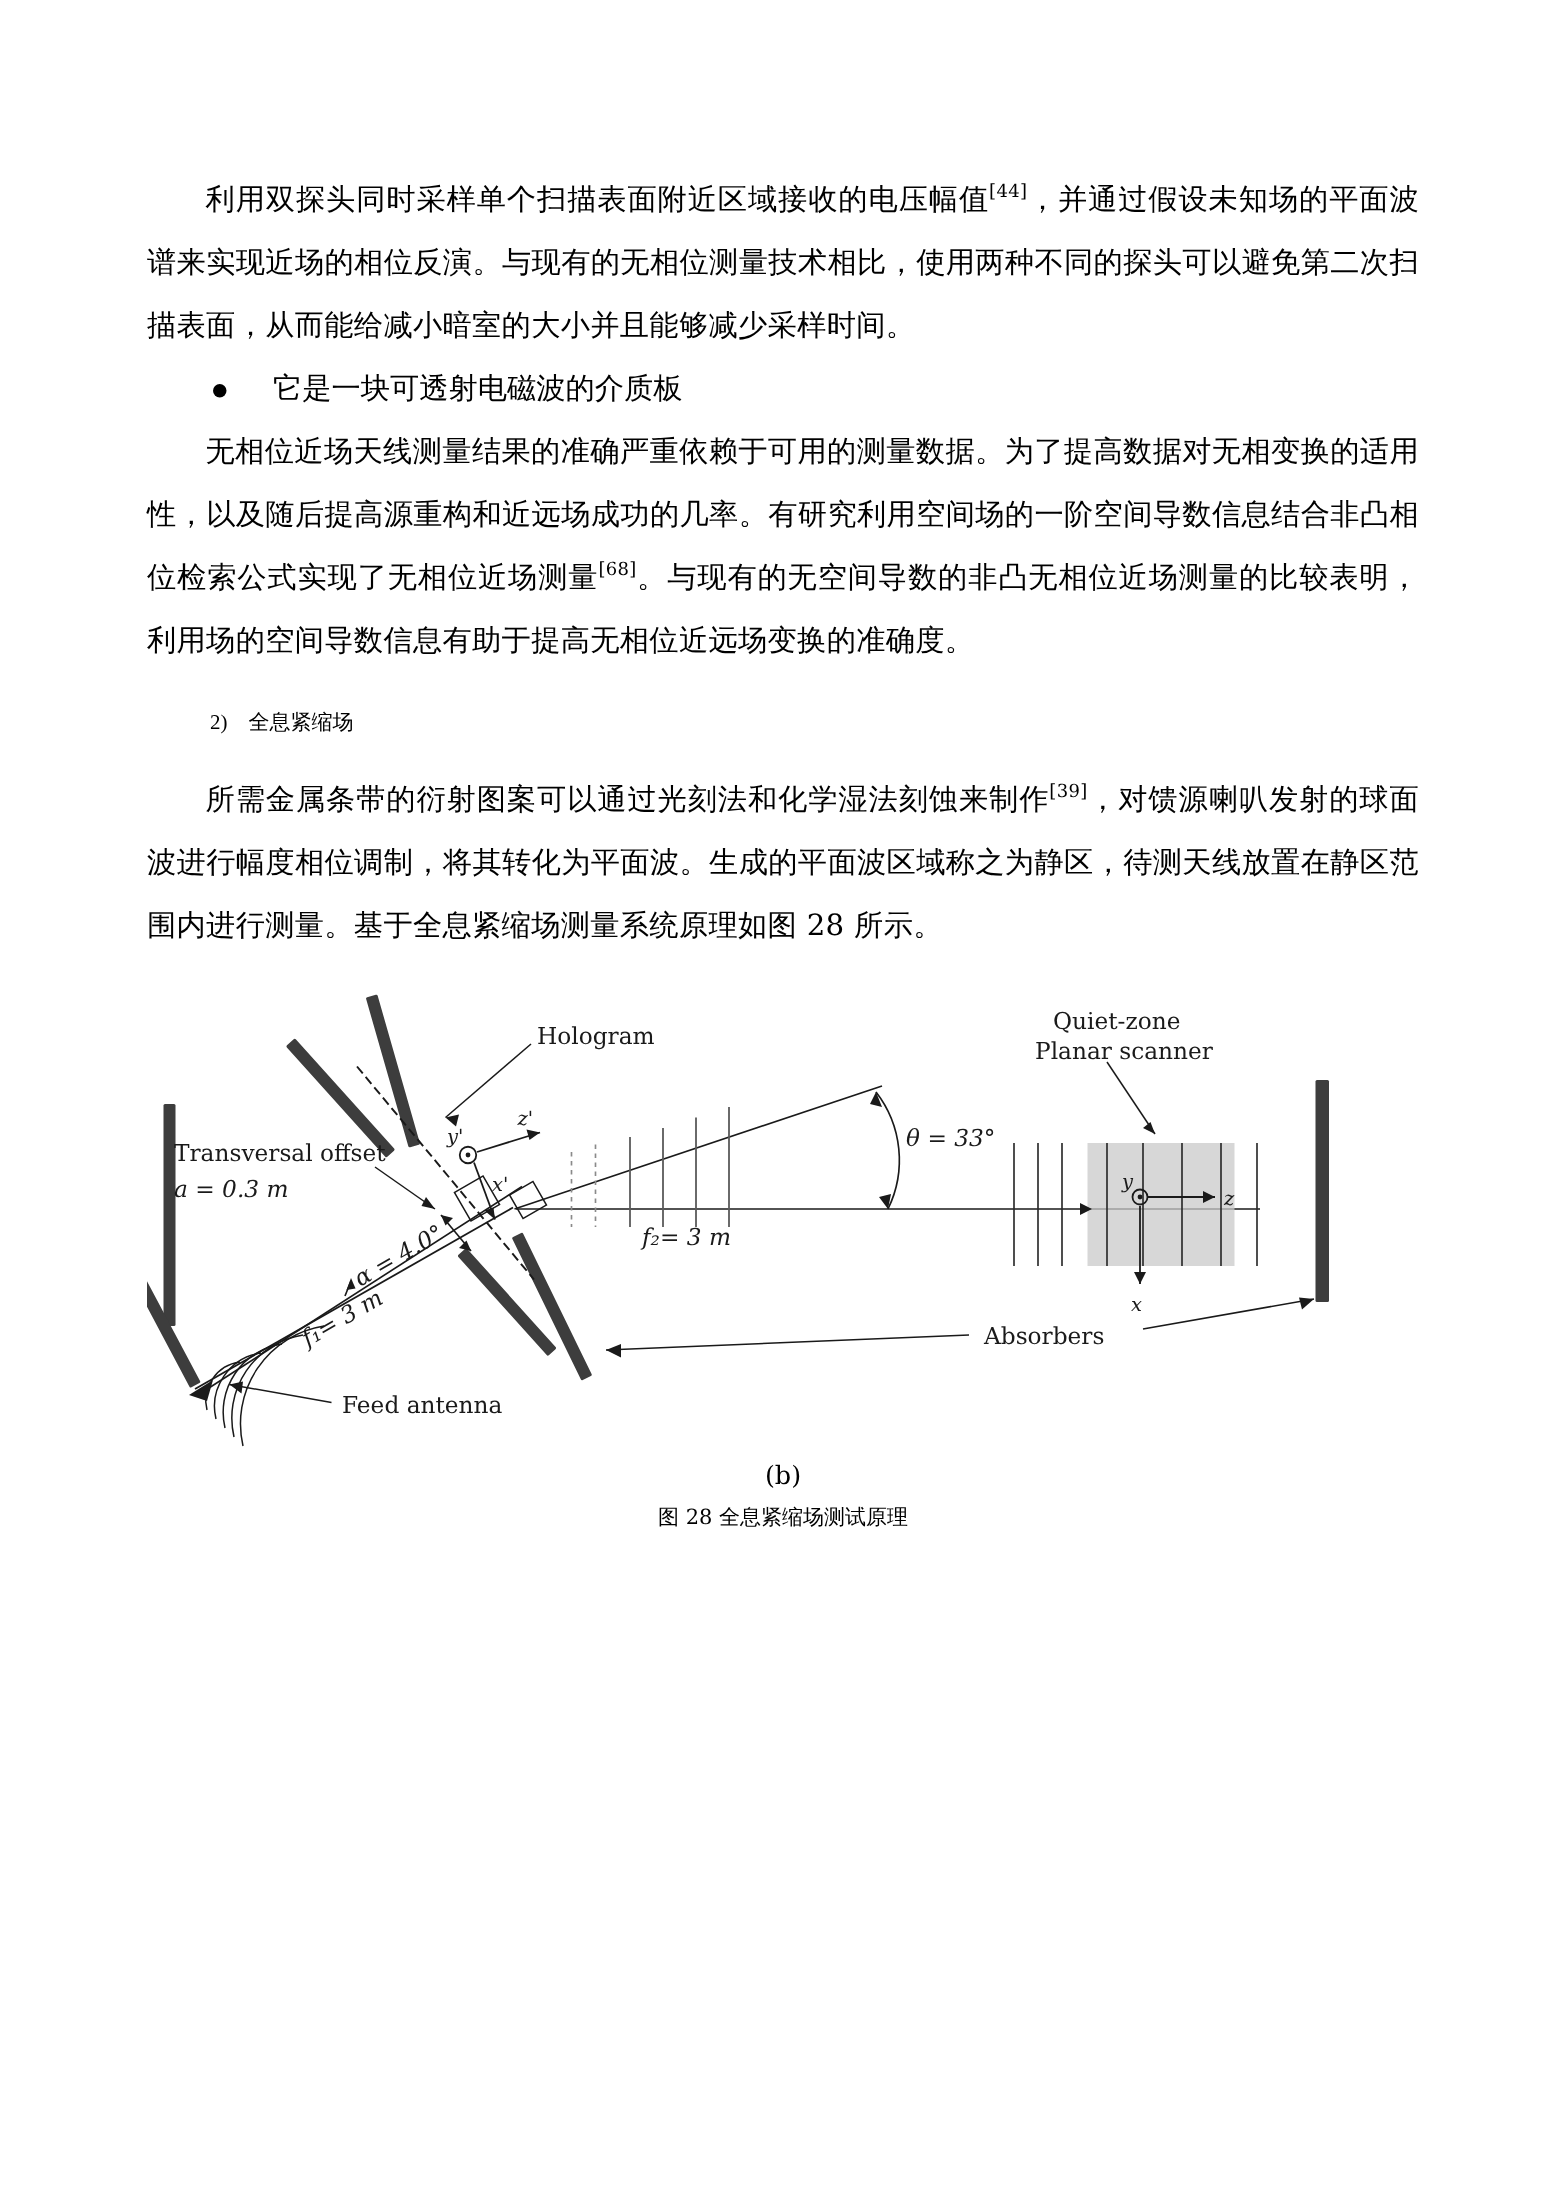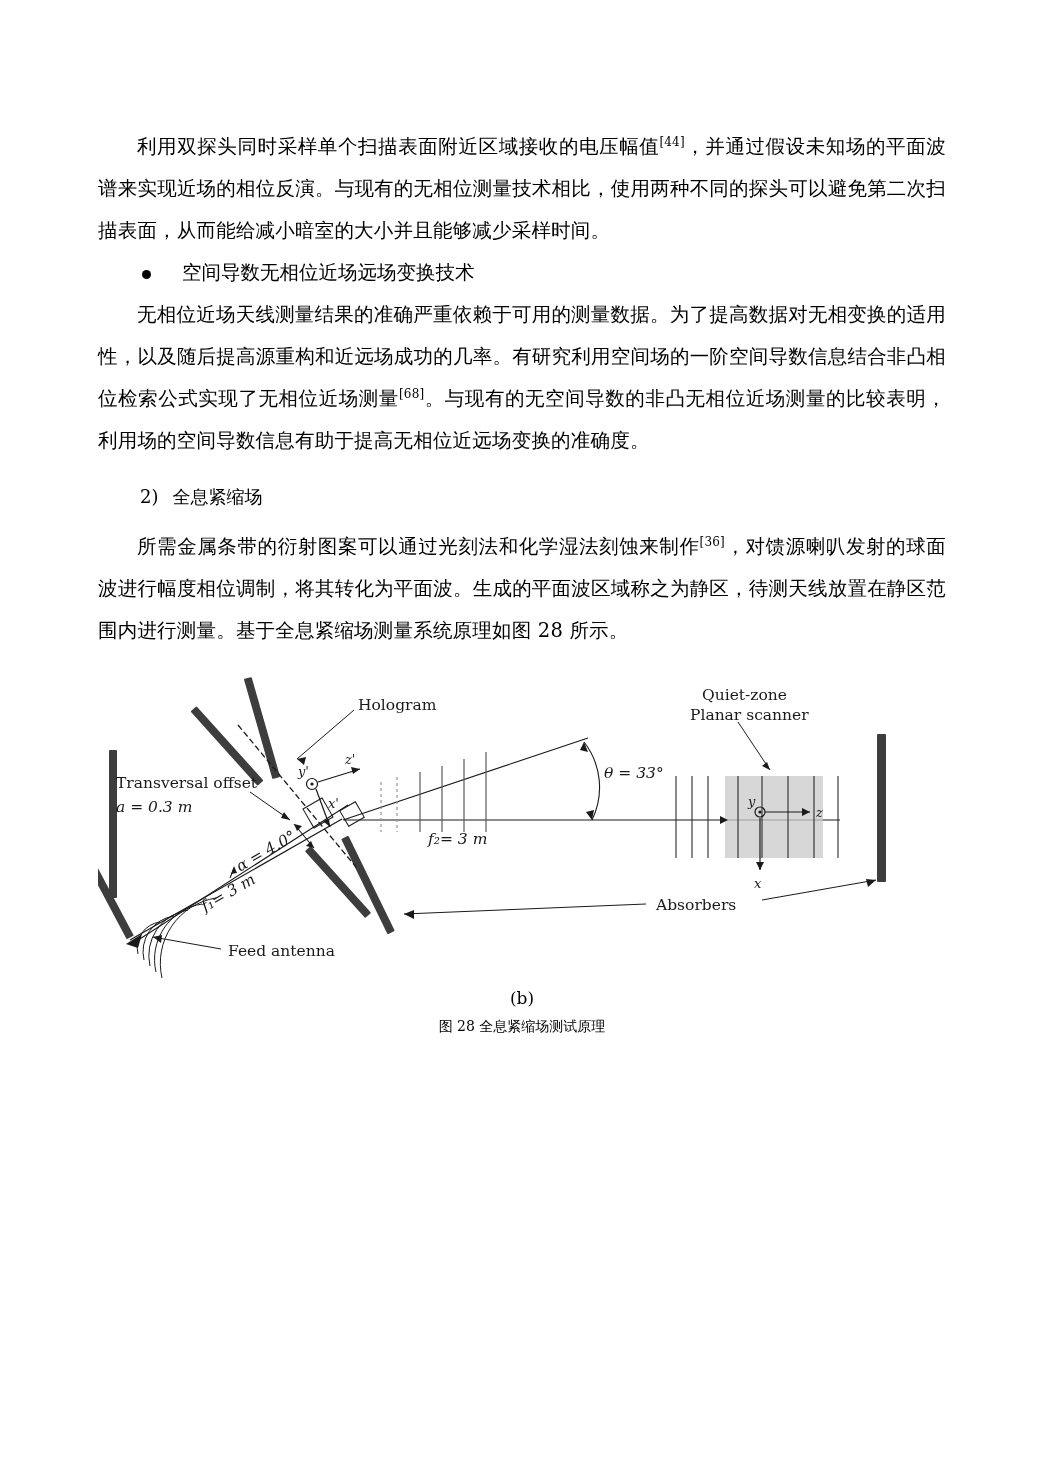--- a/index.html
+++ b/index.html
@@ -12,21 +12,21 @@
     width: 1042px;
     height: 1474px;
     background: #ffffff;
     overflow: hidden;
     font-family: "DejaVu Serif", "Liberation Serif", serif;
     color: #000000;
   }
   .content {
     position: absolute;
     left: 98px;
-    top: 126px;
+    top: 112px;
     width: 848px;
   }
   p.body-text {
     margin: 0 0 0 0;
     font-size: 19.5px;
     line-height: 42px;
     text-align: justify;
     text-justify: inter-ideograph;
     text-indent: 2em;
     font-family: "DejaVu Serif", "Liberation Serif", serif;
@@ -49,23 +49,24 @@
     left: 44px;
     top: 18px;
     width: 9px;
     height: 9px;
     background: #000;
     border-radius: 50%;
   }
   .bullet-label { margin-left: 44px; }
   .numbered-line {
     margin: 0;
-    font-size: 18px;
+    font-size: 14px;
     line-height: 42px;
     padding-left: 42px;
+    font-family: Liberation Serif, serif;
   }
   .numbered-line .num { margin-right: 14px; }
   .spacer-sm { height: 14px; }
   .spacer-xs { height: 8px; }
 
   
   .figure-wrap {
     position: relative;
     width: 848px;
     height: 330px;
@@ -97,34 +98,34 @@
 </head>
 <body>
 
 <div class="page">
   <div class="content">
 
     <p class="body-text"><span>利用双探头同时采样单个扫描表面附近区域接收的电压幅值</span><sup class="ref">[44]</sup><span>，并通过假设未知场的平面波谱来实现近场的相位反演。与现有的无相位测量技术相比，使用两种不同的探头可以避免第二次扫描表面，从而能给减小暗室的大小并且能够减少采样时间。</span></p>
 
     <div class="bullet-line">
       <span class="bullet-dot"></span>
-      <span class="bullet-label">空间导数无相位近场远场变换技术</span>
+      <span class="bullet-label">它是一块可透射电磁波的介质板</span>
     </div>
 
     <p class="body-text"><span>无相位近场天线测量结果的准确严重依赖于可用的测量数据。为了提高数据对无相变换的适用性，以及随后提高源重构和近远场成功的几率。有研究利用空间场的一阶空间导数信息结合非凸相位检索公式实现了无相位近场测量</span><sup class="ref">[68]</sup><span>。与现有的无空间导数的非凸无相位近场测量的比较表明，利用场的空间导数信息有助于提高无相位近远场变换的准确度。</span></p>
 
     <div class="spacer-sm"></div>
 
     <div class="numbered-line">
       <span class="num">2)</span><span>全息紧缩场</span>
     </div>
 
     <div class="spacer-xs"></div>
 
-    <p class="body-text"><span>所需金属条带的衍射图案可以通过光刻法和化学湿法刻蚀来制作</span><sup class="ref">[36]</sup><span>，对馈源喇叭发射的球面波进行幅度相位调制，将其转化为平面波。生成的平面波区域称之为静区，待测天线放置在静区范围内进行测量。基于全息紧缩场测量系统原理如图 28 所示。</span></p>
+    <p class="body-text"><span>所需金属条带的衍射图案可以通过光刻法和化学湿法刻蚀来制作</span><sup class="ref">[39]</sup><span>，对馈源喇叭发射的球面波进行幅度相位调制，将其转化为平面波。生成的平面波区域称之为静区，待测天线放置在静区范围内进行测量。基于全息紧缩场测量系统原理如图 28 所示。</span></p>
 
     <div class="figure-wrap">
       <svg class="figure-svg" width="848" height="320" viewBox="0 0 848 320">
 
         <rect x="11" y="78" width="8" height="148" rx="1" fill="#3d3d3d"></rect>
 
         <rect x="10" y="192" width="8" height="78" rx="1" fill="#3d3d3d" transform="rotate(-28 14 231)"></rect>
 
         <rect x="160" y="4" width="8" height="104" rx="1" fill="#3d3d3d" transform="rotate(-16 164 56)"></rect>
 

